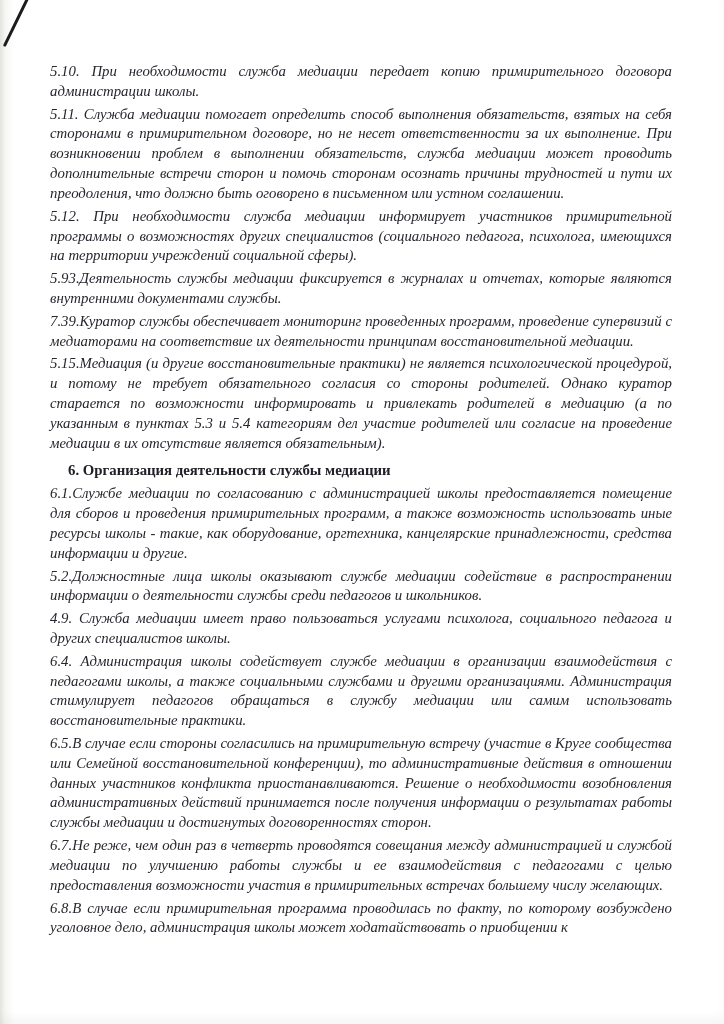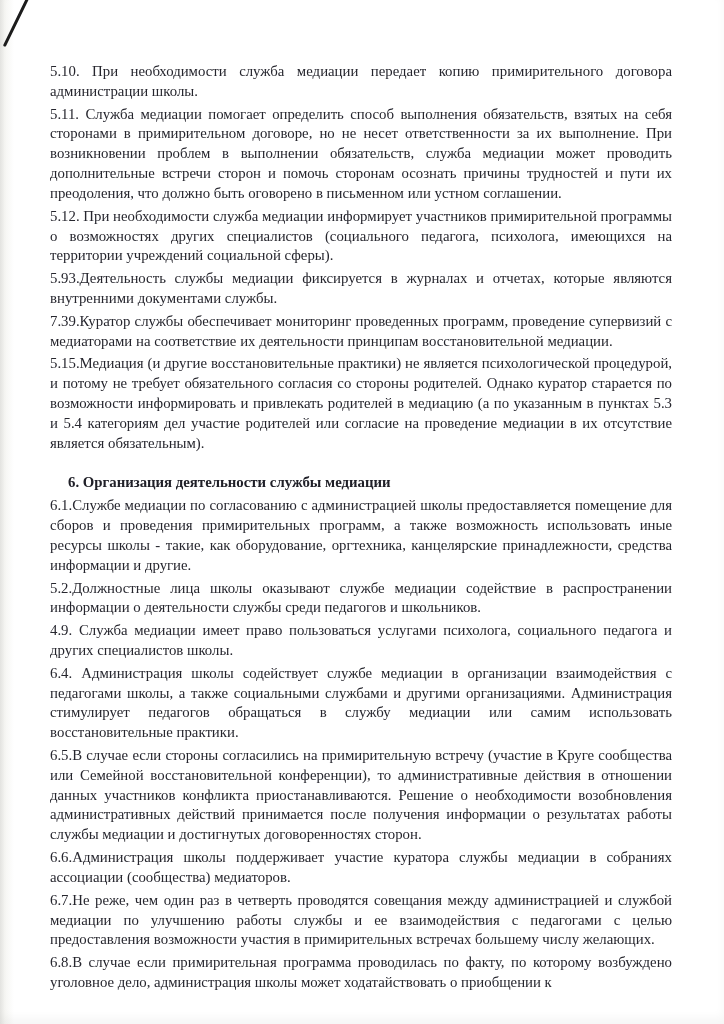--- a/index.html
+++ b/index.html
@@ -38,29 +38,30 @@
     top: 62px;
     left: 50px;
     width: 622px;
     color: #26262e;
     font-size: 14.8px;
     line-height: 1.34;
     text-align: justify;
   }
   .content p {
     margin: 0 0 3px 0;
+    font-style: italic;
   }
   .clause-514, .clause-62 {
     margin-bottom: 4px;
   }
   h2.section-heading {
     font-size: 14.8px;
     line-height: 1.34;
     font-weight: bold;
-    margin: 20px 0 3px 0;
+    margin: 8px 0 3px 0;
     padding-left: 18px;
     text-align: left;
     color: #202028;
   }
 </style>
 </head>
 <body>
 
 <div class="page">
 
@@ -75,18 +76,17 @@
     <p class="clause-514">7.39.Куратор службы обеспечивает мониторинг проведенных программ, проведение супервизий с медиаторами на соответствие их деятельности принципам восстановительной медиации.</p>
     <p>5.15.Медиация (и другие восстановительные практики) не является психологической процедурой, и потому не требует обязательного согласия со стороны родителей. Однако куратор старается по возможности информировать и привлекать родителей в медиацию  (а по указанным в пунктах 5.3  и 5.4  категориям дел участие родителей или согласие на проведение медиации в их отсутствие является обязательным).</p>
 
     <h2 class="section-heading">6.  Организация деятельности службы медиации</h2>
 
     <p>6.1.Службе медиации по согласованию с администрацией школы предоставляется помещение для сборов и проведения примирительных программ, а также возможность использовать иные ресурсы школы - такие, как оборудование, оргтехника, канцелярские принадлежности, средства информации и другие.</p>
     <p class="clause-62">5.2.Должностные лица школы оказывают службе медиации содействие в распространении информации о деятельности службы среди педагогов и школьников.</p>
     <p>4.9. Служба медиации имеет право пользоваться услугами психолога, социального педагога и других специалистов школы.</p>
     <p>6.4. Администрация школы содействует службе медиации в организации взаимодействия с педагогами школы, а также социальными службами и другими организациями. Администрация стимулирует педагогов обращаться в службу медиации или самим использовать восстановительные практики.</p>
     <p>6.5.В случае если стороны согласились на примирительную встречу (участие в Круге сообщества или Семейной восстановительной конференции), то административные действия в отношении данных участников конфликта приостанавливаются. Решение о необходимости возобновления административных действий принимается после получения информации о результатах работы службы медиации и достигнутых договоренностях сторон.</p>
-    <p>6.6.Администрация школы поддерживает участие куратора службы медиации в собраниях ассоциации (сообщества) медиаторов.</p>
     <p>6.7.Не реже, чем один раз в четверть проводятся совещания между администрацией и службой медиации по улучшению работы службы и ее взаимодействия с педагогами с целью предоставления    возможности    участия    в    примирительных    встречах    большему    числу желающих.</p>
     <p>6.8.В случае если примирительная программа проводилась по факту, по которому  возбуждено уголовное  дело,  администрация  школы  может  ходатайствовать  о     приобщении  к</p>
 
   </div>
 </div>
 
 </body></html>

